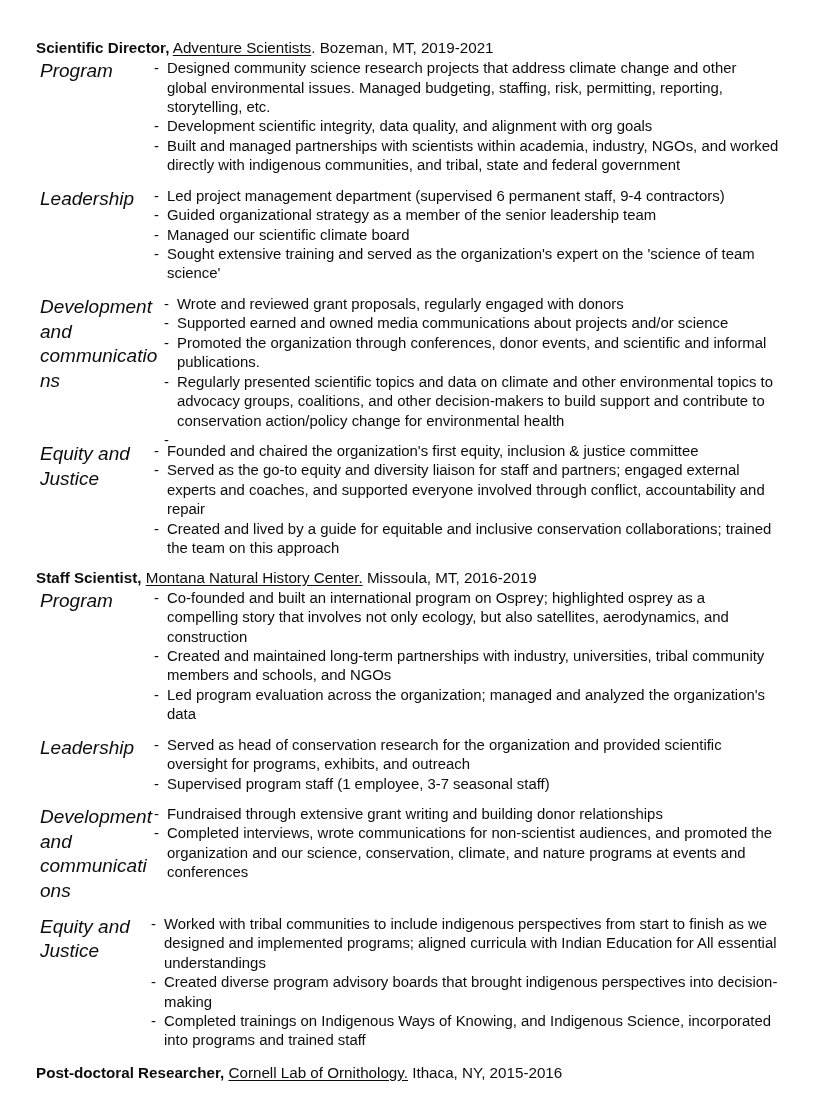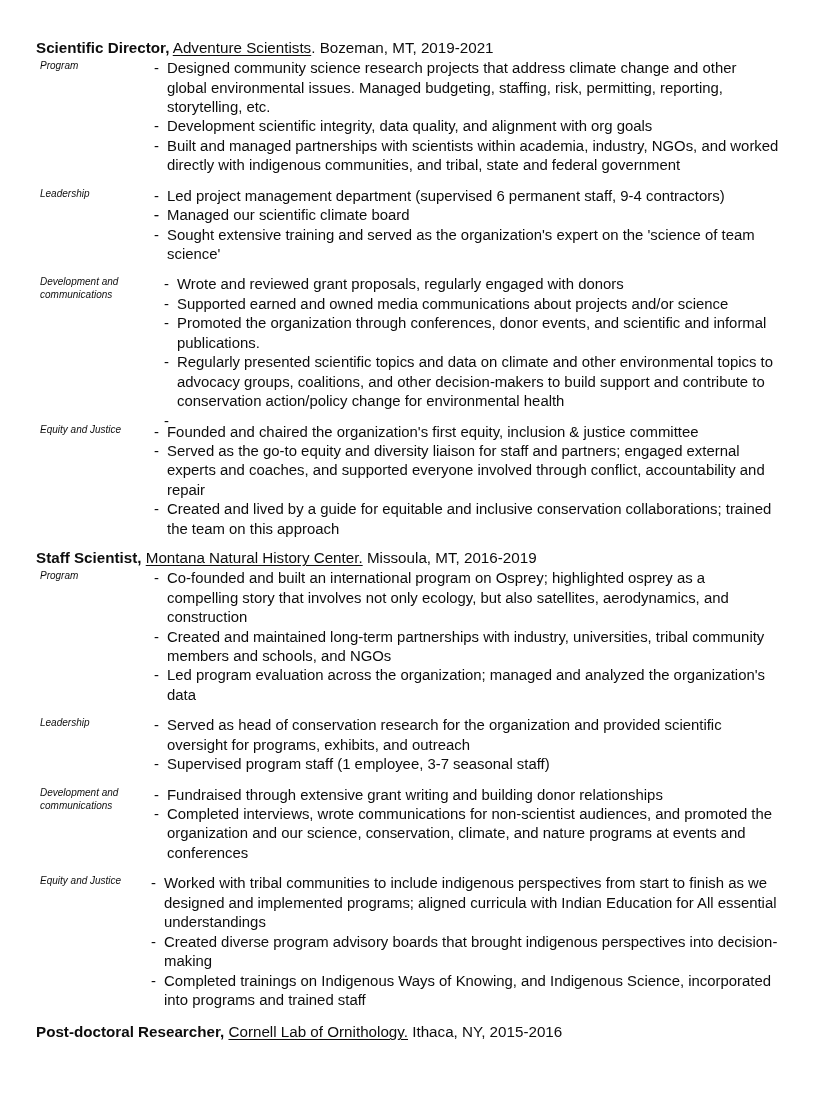--- a/index.html
+++ b/index.html
@@ -44,21 +44,21 @@
   
   .category {
     display: flex;
     align-items: flex-start;
     margin-bottom: 11px;
   }
   .category:last-child { margin-bottom: 0; justify-content: center; }
 
   .cat-label {
     font-style: italic;
-    font-size: 10px;
+    font-size: 19px;
     line-height: 1.30;
     flex: 0 0 auto;
     width: 128px;
     padding-left: 4px;
     box-sizing: border-box;
     word-wrap: break-word;
   }
   
   .cat-label.wide { width: 128px; }
   .cat-label.narrow { width: 118px; }
@@ -107,21 +107,21 @@
           <ul class="cat-bullets">
             <li><span class="dash">-</span><span>Designed community science research projects that address climate change and other global environmental issues. Managed budgeting, staffing, risk, permitting, reporting, storytelling, etc.</span></li>
             <li><span class="dash">-</span><span>Development scientific integrity, data quality, and alignment with org goals</span></li>
             <li><span class="dash">-</span><span>Built and managed partnerships with scientists within academia, industry, NGOs, and worked directly with indigenous communities, and tribal, state and federal government</span></li>
           </ul>
         </div>
         <div class="category">
           <div class="cat-label narrow">Leadership</div>
           <ul class="cat-bullets">
             <li><span class="dash">-</span><span>Led project management department (supervised 6 permanent staff, 9-4 contractors)</span></li>
-            <li><span class="dash">-</span></li>
+            <li><span class="dash">-</span><span>Guided organizational strategy as a member of the senior leadership team</span></li>
             <li><span class="dash">-</span><span>Managed our scientific climate board</span></li>
             <li><span class="dash">-</span><span>Sought extensive training and served as the organization's expert on the 'science of team science'</span></li>
           </ul>
         </div>
         <div class="category">
           <div class="cat-label wide">Development and communications</div>
           <ul class="cat-bullets">
             <li><span class="dash">-</span><span>Wrote and reviewed grant proposals, regularly engaged with donors</span></li>
             <li><span class="dash">-</span><span>Supported earned and owned media communications about projects and/or science</span></li>
             <li><span class="dash">-</span><span>Promoted the organization through conferences, donor events, and scientific and informal publications.</span></li>

